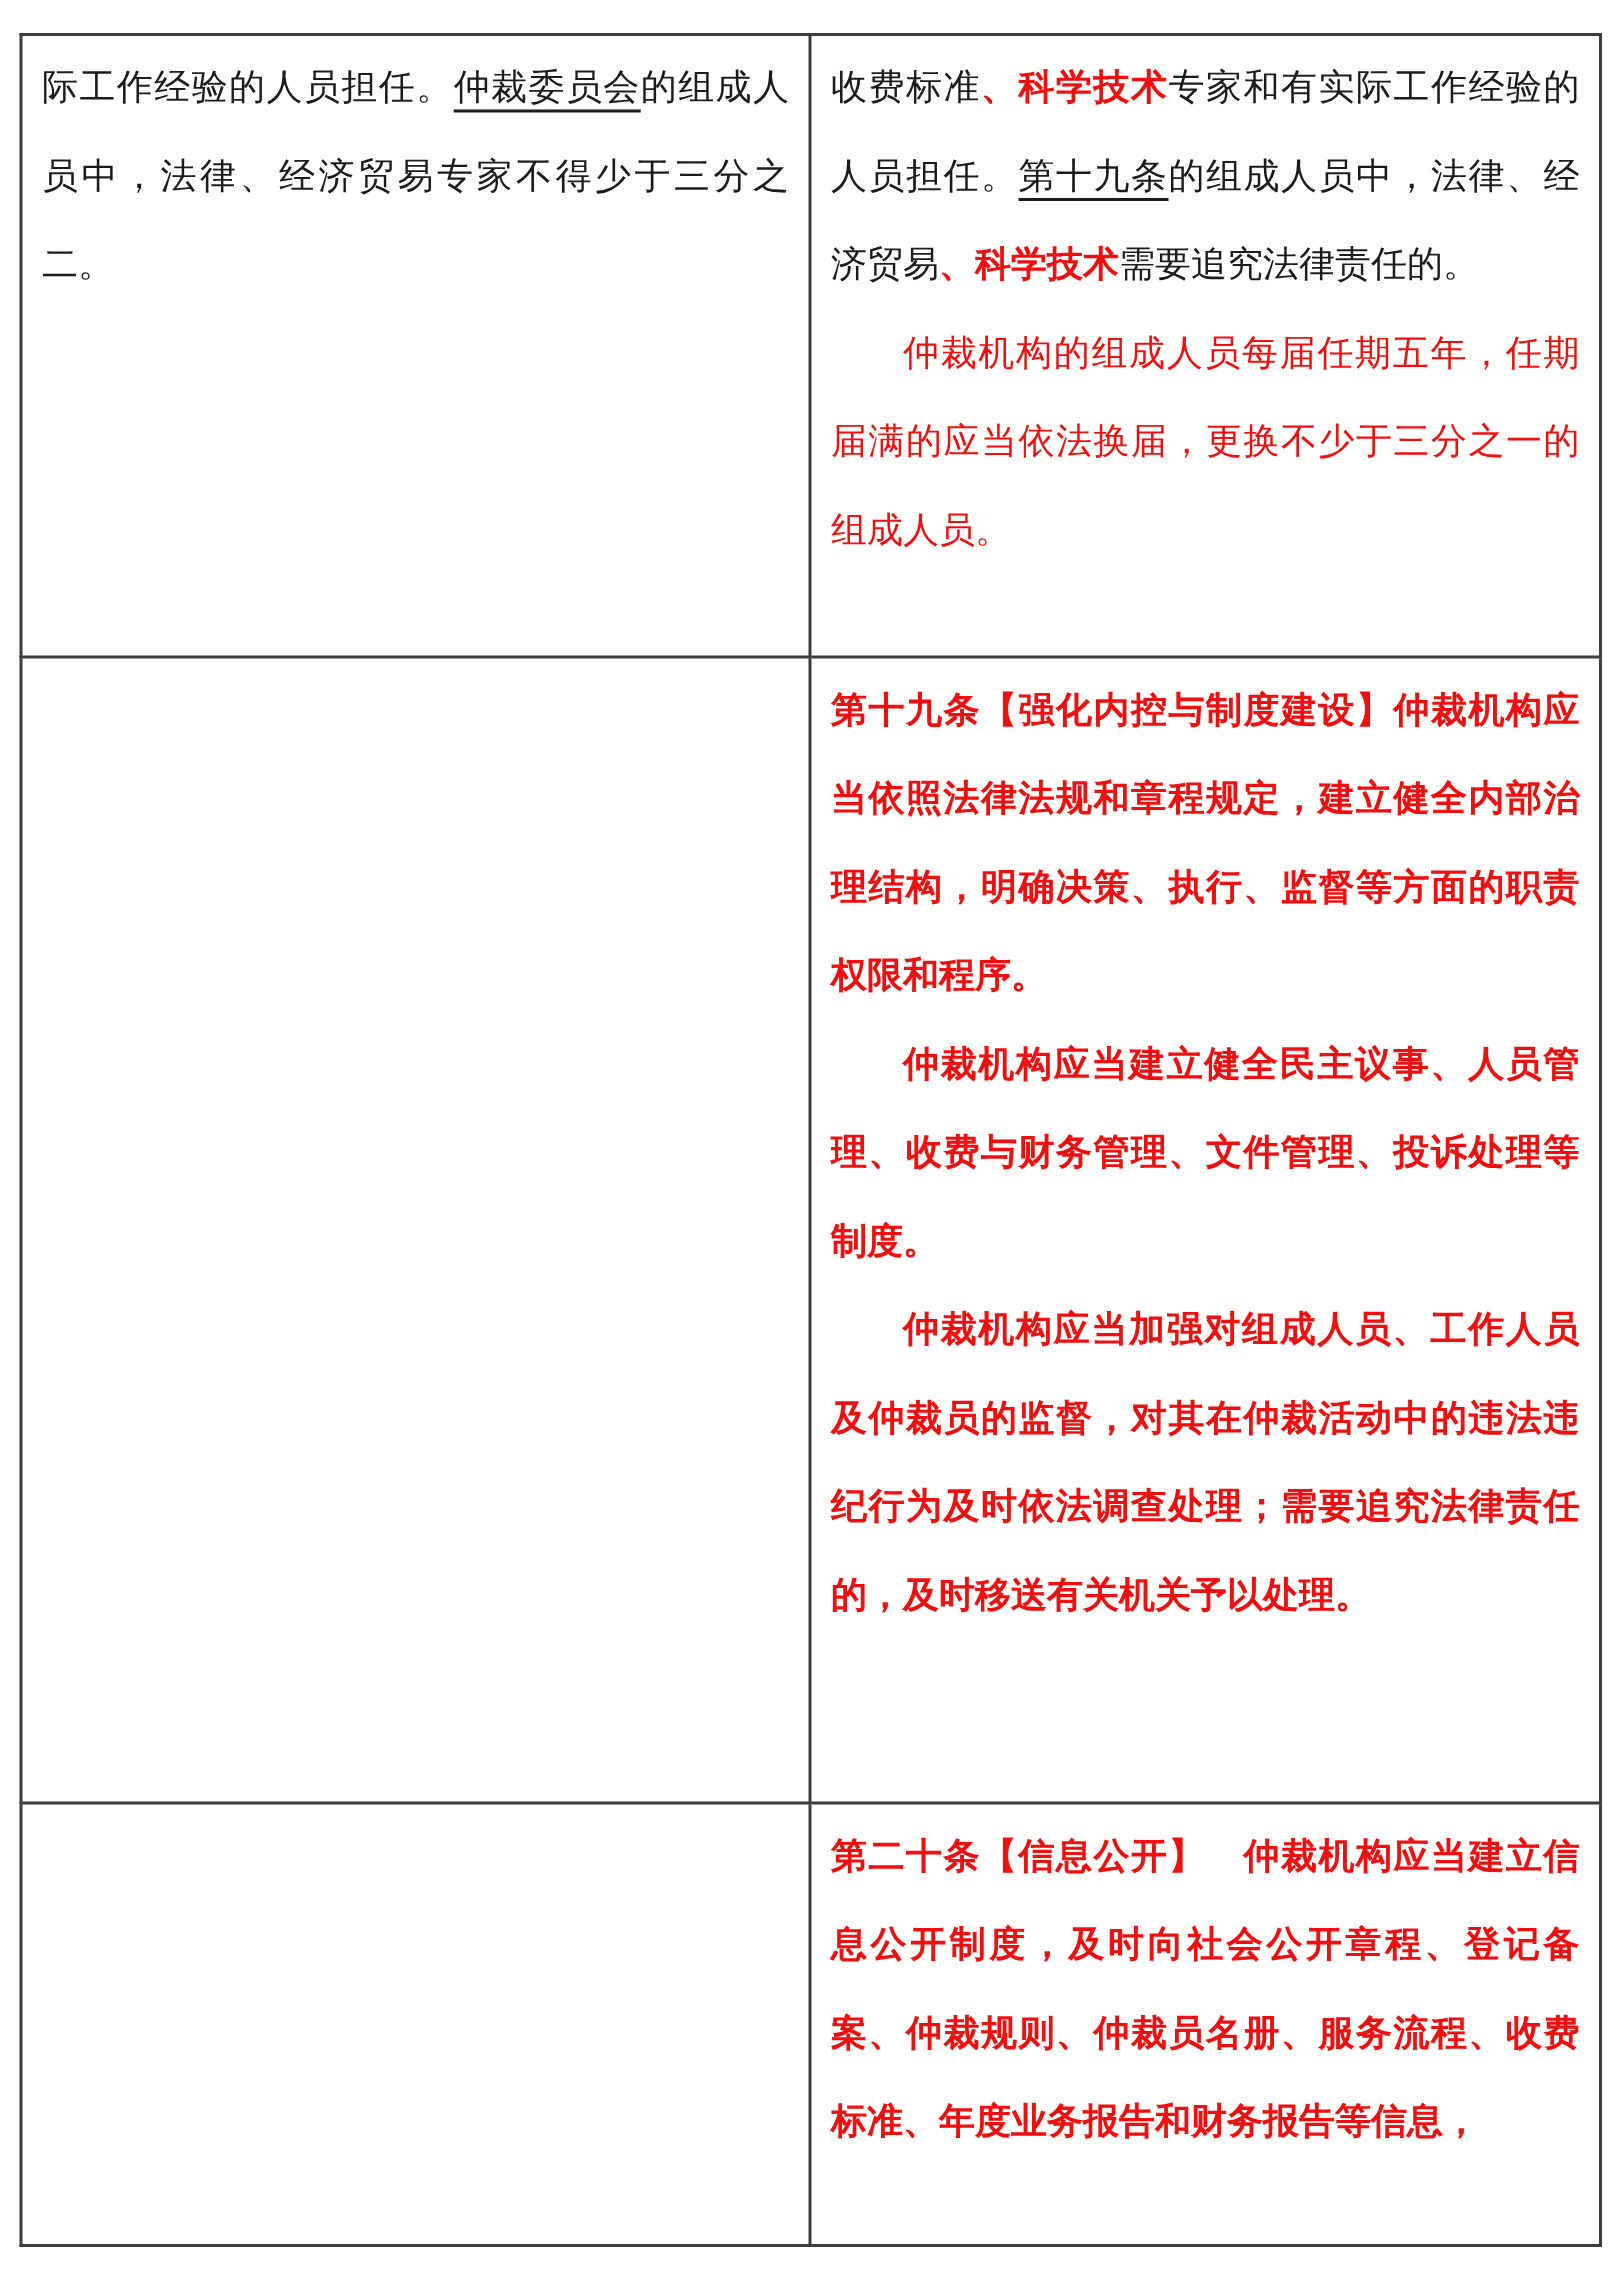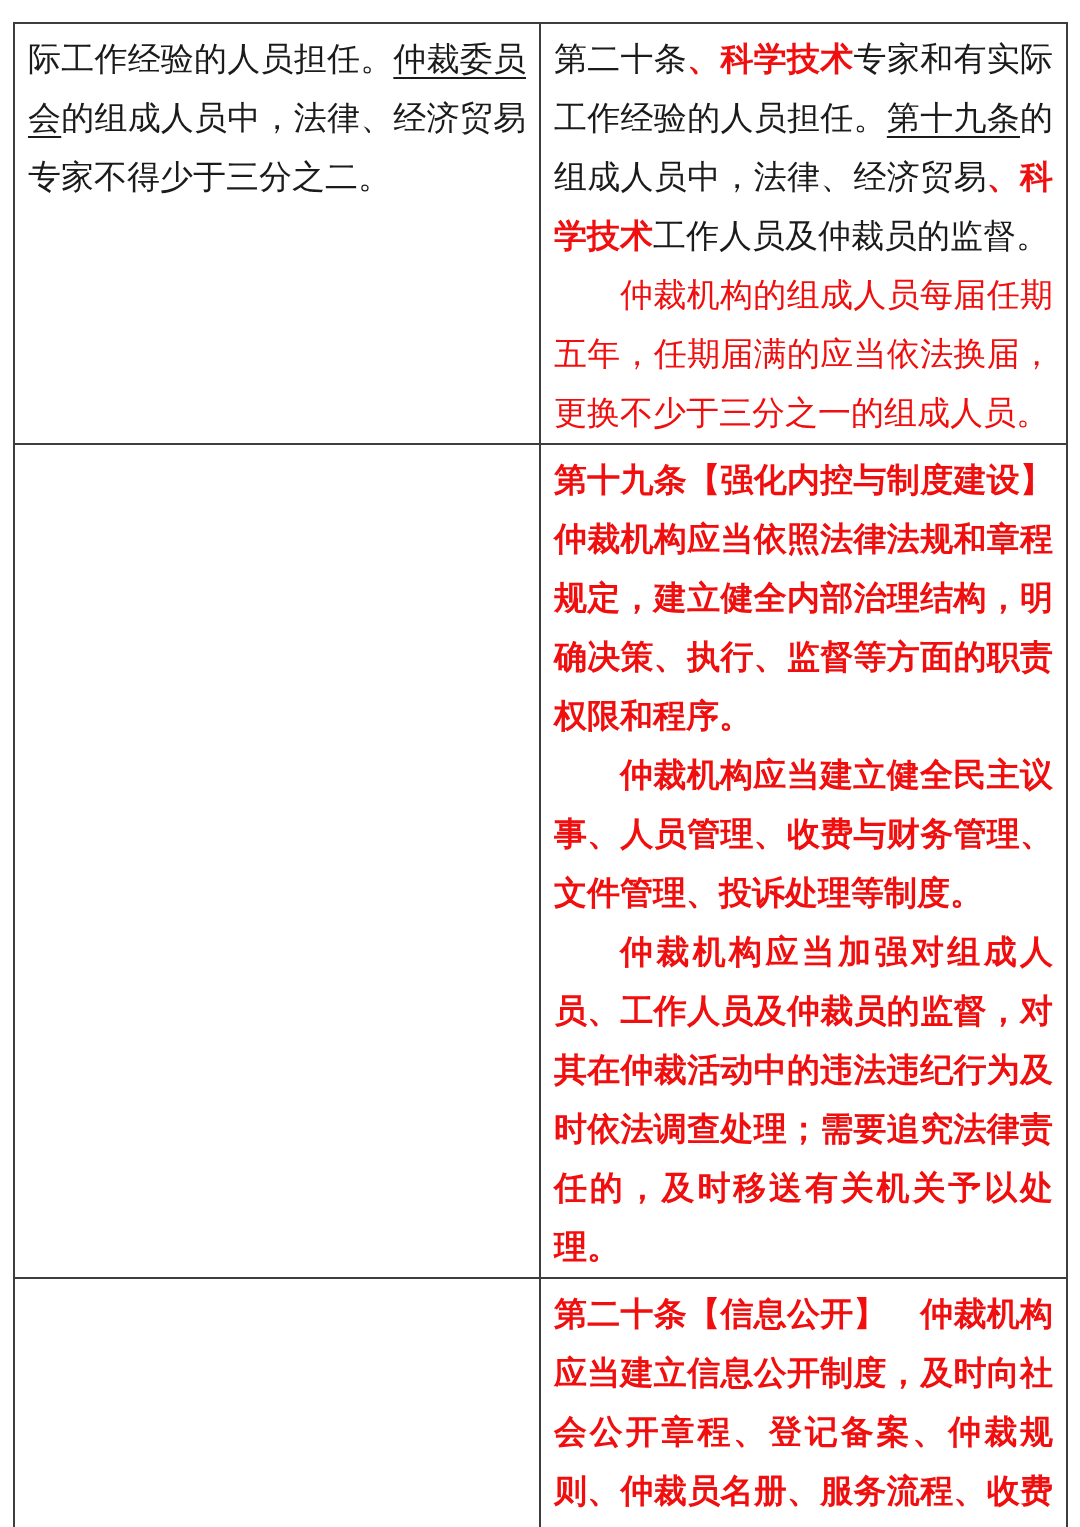--- a/index.html
+++ b/index.html
@@ -31,21 +31,21 @@
     padding:6px 13px 0 13px;
     background:var(--page-bg);
   }
   .col-left{width:526px;}
   .col-right{width:527px;}
   .row-0{height:415px;}
   .row-1{height:764px;}
   .row-2{height:295px;}
   .para{
     margin:0;
-    font-size:33px;
+    font-size:24px;
     line-height:59px;
     text-align:justify;
     text-justify:inter-character;
     line-break:strict;
     color:var(--text-black);
   }
   .indent{text-indent:2em;}
   .run-black{color:var(--text-black);font-weight:400;}
   .run-black-underline{
     color:var(--text-black);
@@ -65,21 +65,21 @@
     <colgroup>
       <col class="col-left">
       <col class="col-right">
     </colgroup>
     <tbody>
       <tr class="row-0">
         <td class="cell">
             <p class="para"><span class="run-black">际工作经验的人员担任。</span><span class="run-black-underline">仲裁委员会</span><span class="run-black">的组成人员中，法律、经济贸易专家不得少于三分之二。</span></p>
           </td>
         <td class="cell">
-            <p class="para"><span class="run-black">第二十条</span><span class="run-red-bold">、科学技术</span><span class="run-black">专家和有实际工作经验的人员担任。</span><span class="run-black-underline">第十九条</span><span class="run-black">的组成人员中，法律、经济贸易</span><span class="run-red-bold">、科学技术</span><span class="run-black">工作人员及仲裁员的监督。</span></p>
+            <p class="para"><span class="run-black">收费标准</span><span class="run-red-bold">、科学技术</span><span class="run-black">专家和有实际工作经验的人员担任。</span><span class="run-black-underline">第十九条</span><span class="run-black">的组成人员中，法律、经济贸易</span><span class="run-red-bold">、科学技术</span><span class="run-black">需要追究法律责任的。</span></p>
             <p class="para indent"><span class="run-red">仲裁机构的组成人员每届任期五年，任期届满的应当依法换届，更换不少于三分之一的组成人员。</span></p>
           </td>
       </tr>
       <tr class="row-1">
         <td class="cell"></td>
         <td class="cell">
             <p class="para"><span class="run-red-bold">第十九条【强化内控与制度建设】仲裁机构应当依照法律法规和章程规定，建立健全内部治理结构，明确决策、执行、监督等方面的职责权限和程序。</span></p>
             <p class="para indent"><span class="run-red-bold">仲裁机构应当建立健全民主议事、人员管理、收费与财务管理、文件管理、投诉处理等制度。</span></p>
             <p class="para indent"><span class="run-red-bold">仲裁机构应当加强对组成人员、工作人员及仲裁员的监督，对其在仲裁活动中的违法违纪行为及时依法调查处理；需要追究法律责任的，及时移送有关机关予以处理。</span></p>
           </td>

